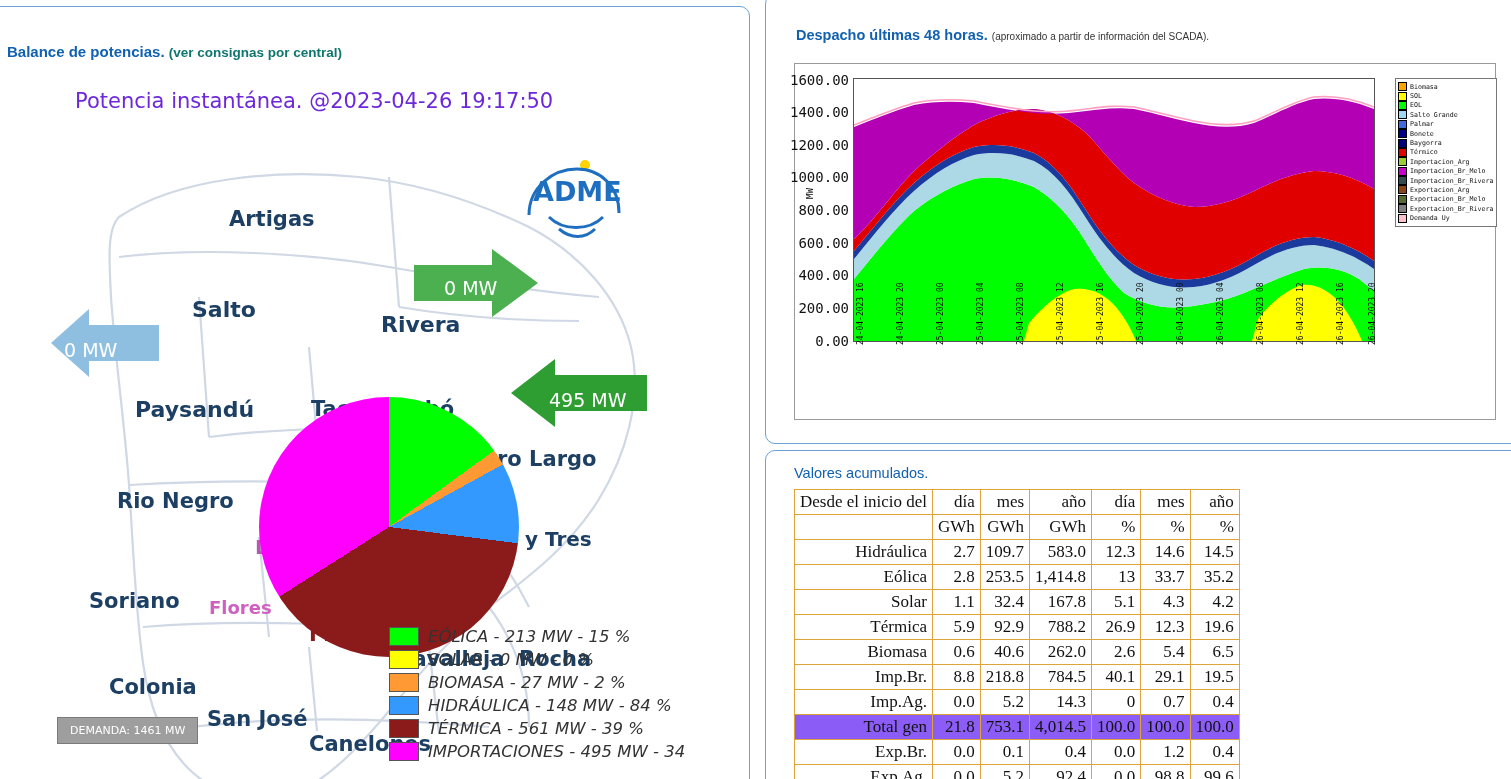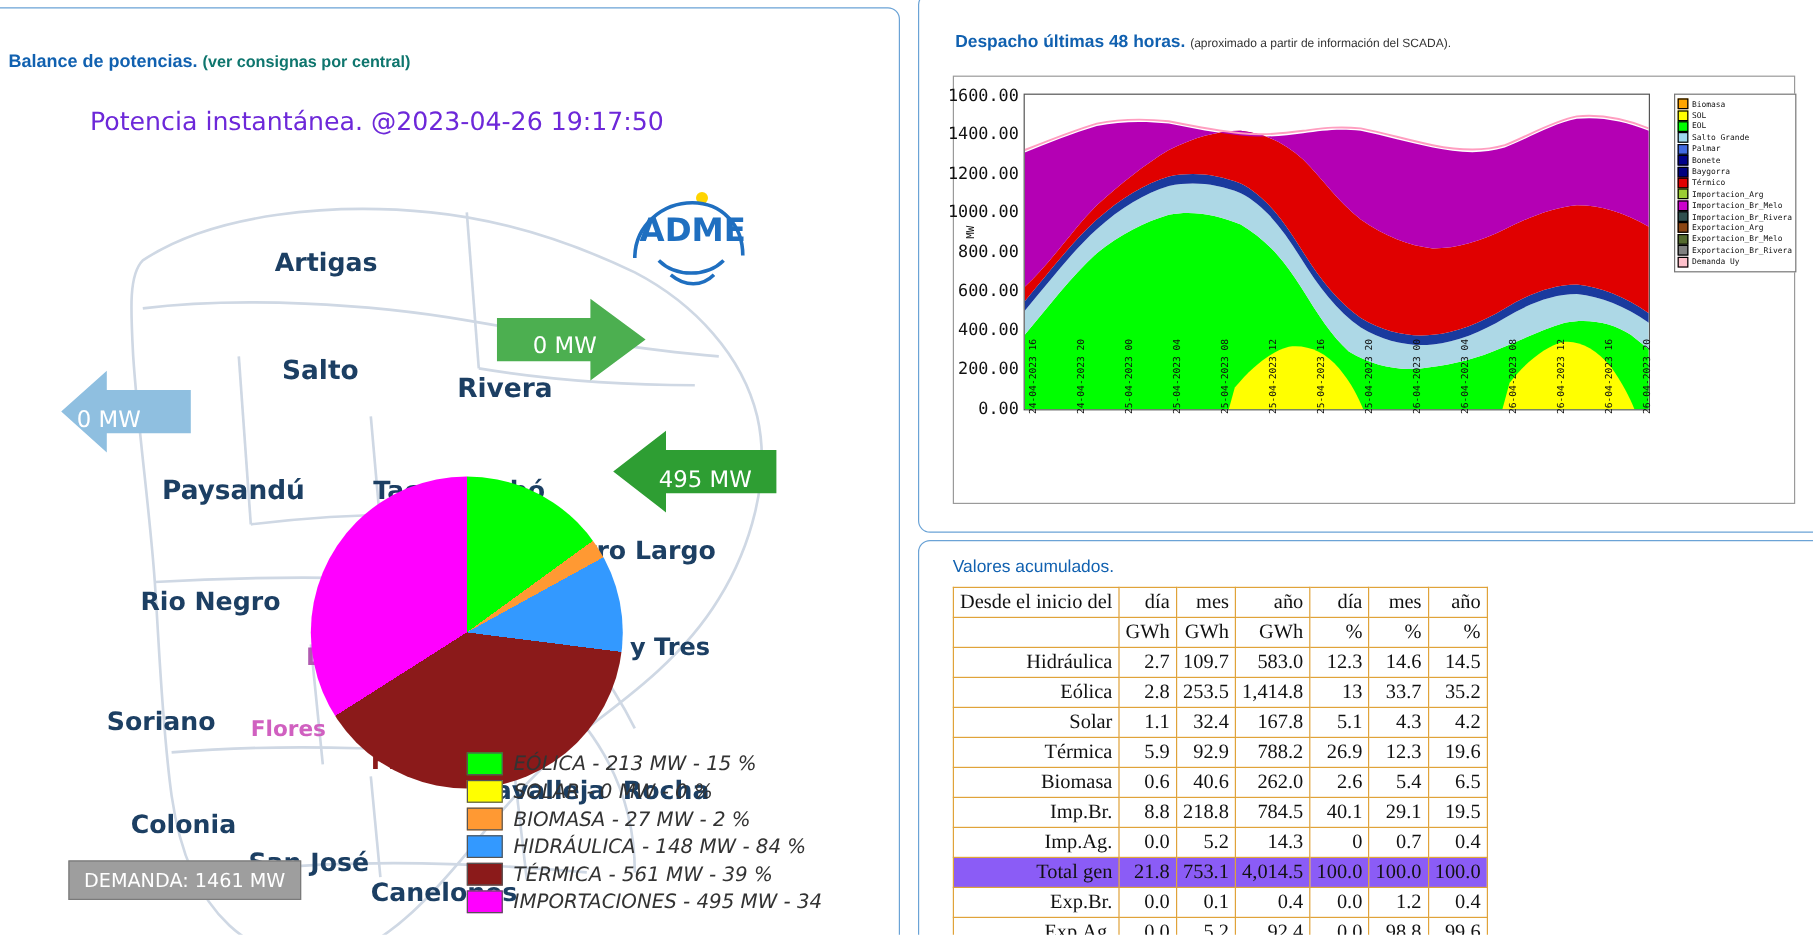--- a/index.html
+++ b/index.html
@@ -12,21 +12,21 @@
   #left-title{position:absolute;left:18px;top:36px;font-size:15px;font-weight:bold;color:#1161b0;}
   #left-title .sub{font-size:13.5px;color:#0f766e;}
   #map-wrap{position:absolute;left:70px;top:70px;width:660px;height:700px;}
   #map-title{position:absolute;left:16px;top:12px;font-size:21px;color:#6d28d9;font-family:"DejaVu Sans",sans-serif;}
 
   
   .dept{position:absolute;color:#1c3f63;font-weight:bold;font-family:"DejaVu Sans",sans-serif;}
 
   
   .arrow-label{position:absolute;color:#ffffff;font-size:19px;font-family:"DejaVu Sans",sans-serif;white-space:nowrap;}
-  .demand-box{position:absolute;background:#9e9e9e;border:1px solid #7a7a7a;color:#ffffff;font-size:16px;
+  .demand-box{position:absolute;background:#9e9e9e;border:1px solid #7a7a7a;color:#ffffff;font-size:11px;
               padding:6px 12px;font-family:"DejaVu Sans",sans-serif;}
 
   
   #legend{position:absolute;left:330px;top:548px;font-family:"DejaVu Sans",sans-serif;font-size:16.5px;color:#333;}
   #legend .row{display:flex;align-items:center;height:23px;white-space:nowrap;font-style:italic;}
   #legend .sw{width:28px;height:17px;margin-right:9px;border:1px solid #555;}
 
   
   #pie{position:absolute;left:200px;top:320px;width:260px;height:260px;border-radius:50%;}
 
@@ -87,21 +87,21 @@
         <path d="M200,430 L210,530"></path>
         <path d="M300,440 L310,540"></path>
         <path d="M132,620 C230,608 340,612 430,620"></path>
         <path d="M250,540 L258,624"></path>
         <path d="M370,540 L380,626"></path>
         <path d="M430,500 C460,540 470,580 470,620"></path>
       </g>
     </svg>
 
     <div class="dept" style="left:170px;top:130px;font-size:21px;">Artigas</div>
-    <div class="dept" style="left:133px;top:220px;font-size:22px;margin-left:43px;">Salto</div>
+    <div class="dept" style="left:133px;top:220px;font-size:22px;">Salto</div>
     <div class="dept" style="left:322px;top:235px;font-size:22px;">Rivera</div>
     <div class="dept" style="left:76px;top:320px;font-size:22px;">Paysandú</div>
     <div class="dept" style="left:252px;top:320px;font-size:21px;">Tacuarembó</div>
     <div class="dept" style="left:398px;top:370px;font-size:21px;">Cerro Largo</div>
     <div class="dept" style="left:58px;top:412px;font-size:21px;">Rio Negro</div>
     <div class="dept" style="left:196px;top:458px;font-size:20px;color:#b05ab0;">Durazno</div>
     <div class="dept" style="left:380px;top:450px;font-size:20px;">Treinta y Tres</div>
     <div class="dept" style="left:30px;top:512px;font-size:21px;">Soriano</div>
     <div class="dept" style="left:150px;top:520px;font-size:18px;color:#d060c0;">Flores</div>
     <div class="dept" style="left:250px;top:545px;font-size:21px;color:#8b1a1a;">Florida</div>

